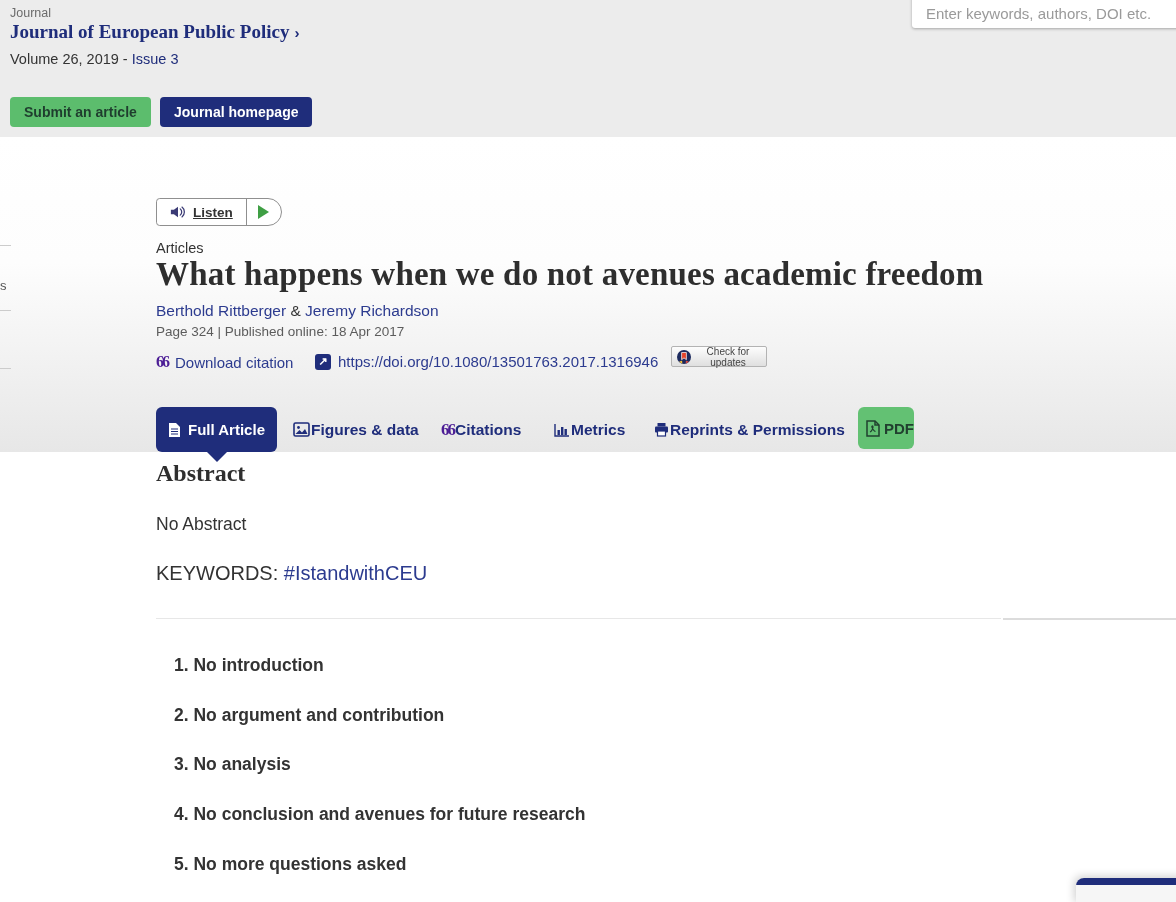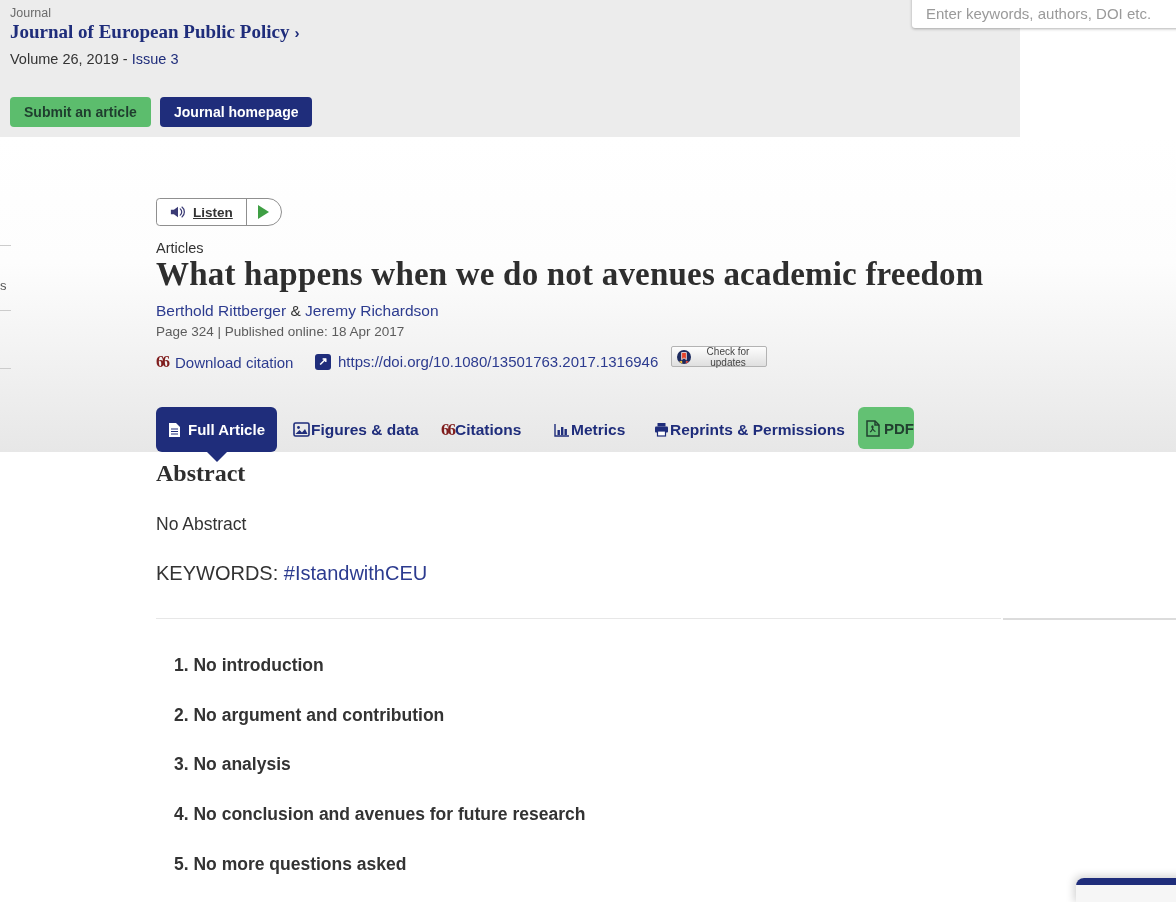--- a/index.html
+++ b/index.html
@@ -1,20 +1,20 @@
 <!DOCTYPE html>
 <html><head>
 <meta charset="utf-8">
 <style>
   html,body{margin:0;padding:0;background:#fff;}
   .page{position:relative;width:1176px;height:902px;overflow:hidden;background:#fff;
         font-family:"Liberation Sans",sans-serif;color:#333;}
 
   
-  .header{position:absolute;left:0;top:0;width:1020px;height:137px;background:#ececec;}
+  .header{position:absolute;left:0;top:0;width:1176px;height:137px;background:#ececec;}
   .journal-label{position:absolute;left:10px;top:6px;font-size:12.5px;color:#6b6b6b;}
   .journal-name{position:absolute;left:10px;top:21px;font-family:"Liberation Serif",serif;
     font-weight:bold;font-size:19px;color:#1f2d7b;cursor:pointer;white-space:nowrap;}
   .journal-name .arrow{font-family:"Liberation Sans",sans-serif;font-size:15px;margin-left:5px;font-weight:bold;}
   .volume-line{position:absolute;left:10px;top:51px;font-size:14.5px;color:#333;}
   .issue-link{color:#1f2d7b;cursor:pointer;}
   .btn{position:absolute;top:97px;height:30px;line-height:30px;padding:0 14px;border:none;
        border-radius:4px;font-weight:bold;font-size:14px;cursor:pointer;display:inline-block;}
   .btn-submit{left:10px;background:#5cbd6d;color:#1f3d2e;}
   .btn-home{left:160px;background:#1f2d7b;color:#fff;}
@@ -39,21 +39,21 @@
 
   .articles-label{position:absolute;left:156px;top:240px;font-size:14.5px;color:#333;}
   .article-title{position:absolute;left:156px;top:256px;font-family:"Liberation Serif",serif;
     font-weight:bold;font-size:33px;color:#2e2e2e;white-space:nowrap;letter-spacing:.2px;}
   .authors{position:absolute;left:156px;top:302px;font-size:15.5px;color:#333;}
   .author-link{color:#2c3b8f;cursor:pointer;}
   .meta{position:absolute;left:156px;top:324px;font-size:13.5px;color:#5c5c5c;}
 
   .cite-link{position:absolute;top:353px;display:flex;align-items:center;gap:7px;
     color:#2c3b8f;font-size:15px;cursor:pointer;}
-  .quote-glyph{font-family:"Liberation Serif",serif;font-weight:bold;font-size:16px;letter-spacing:-2px;color:#7f1d1d;}
+  .quote-glyph{font-family:"Liberation Serif",serif;font-weight:bold;font-size:16px;letter-spacing:-2px;color:#4c1d95;}
   .doi-icon{width:16px;height:16px;background:#1f2d7b;border-radius:3px;color:#fff;display:flex;
     align-items:center;justify-content:center;font-size:11px;font-weight:bold;}
   .check-badge{position:absolute;left:671px;top:346px;width:96px;height:21px;border:1px solid #b3b3b3;
     border-radius:2px;background:linear-gradient(#fdfdfd,#dfdfdf);display:flex;align-items:center;
     gap:4px;padding:0 5px;font-size:10px;color:#444;box-sizing:border-box;cursor:pointer;text-align:center;}
 
   
   .tab-active{position:absolute;left:156px;top:407px;width:121px;height:45px;background:#1f2d7b;
     border-radius:6px;color:#fff;display:flex;align-items:center;justify-content:center;gap:7px;
     font-weight:bold;font-size:15px;cursor:pointer;}

